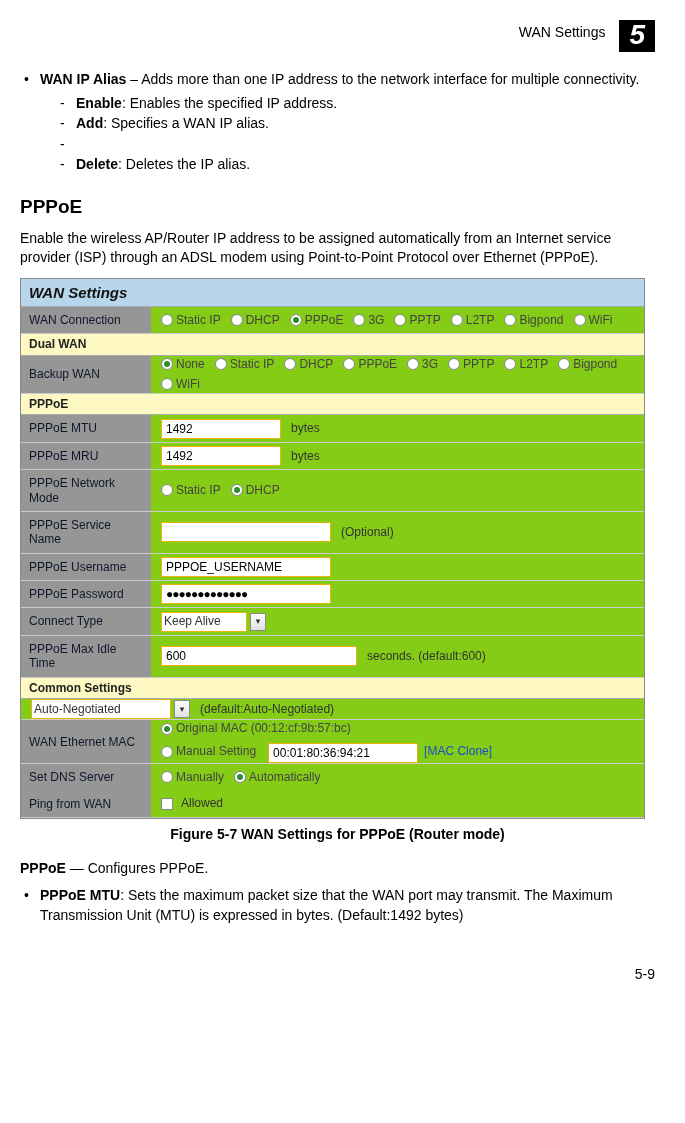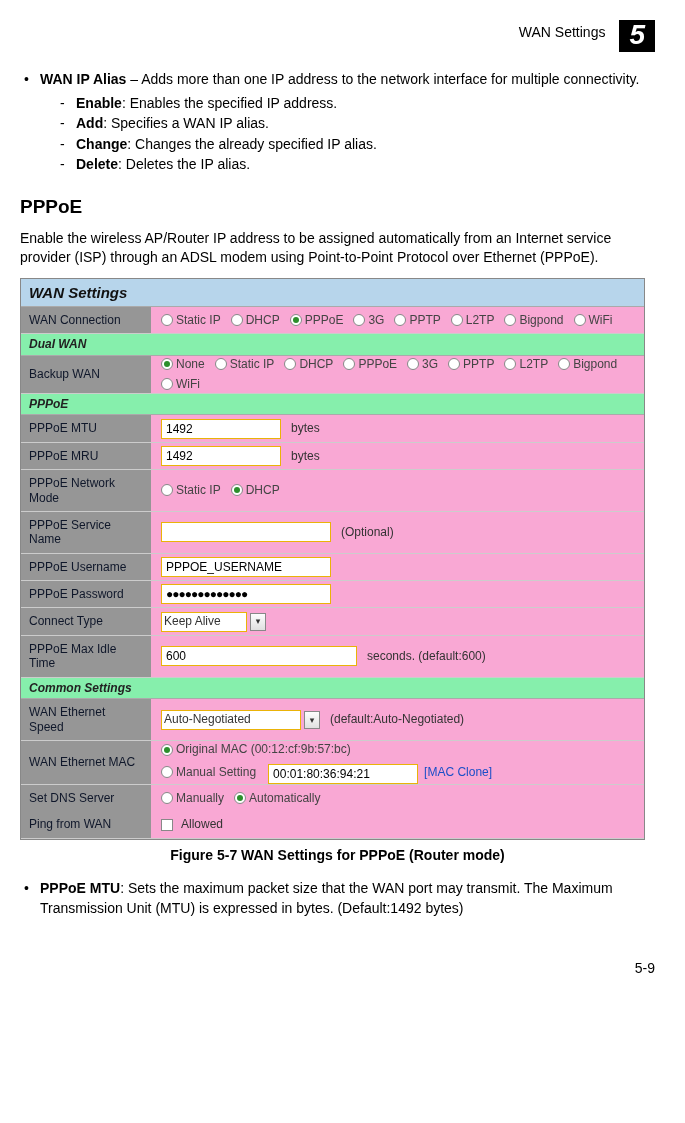--- a/index.html
+++ b/index.html
@@ -63,41 +63,40 @@
   .scr-title {
     background: #B7D5EB;
     color: #111;
     font-weight: bold;
     font-style: italic;
     font-size: 15px;
     padding: 3px 8px;
     border-bottom: 1px solid #aaa;
   }
   .scr-section {
-    background: #86efac;
+    background: #fef9c3;
     color: #222;
     font-weight: bold;
-    font-style: italic;
     padding: 2px 8px;
     border-bottom: 1px solid #aaa;
   }
   .scr-row { display: flex; border-bottom: 1px solid #ccc; }
   .scr-label {
     width: 130px;
     background: #969696;
     color: #0f172a;
     padding: 6px 8px;
     flex-shrink: 0;
     display: flex;
     align-items: center;
     line-height: 1.2;
   }
   .scr-val {
     flex: 1;
-    background: #f9a8d4;
+    background: #84cc16;
     padding: 0 10px;
     display: flex;
     align-items: center;
     flex-wrap: wrap;
     gap: 3px 4px;
   }
   .radio {
     display: inline-flex;
     align-items: center;
     margin-right: 6px;
@@ -165,21 +164,20 @@
             <div class="sub-item">
                 <div class="sub-marker">-</div>
                 <div><span class="b">Enable</span><span>: Enables the specified IP address.</span></div>
               </div>
             <div class="sub-item">
                 <div class="sub-marker">-</div>
                 <div><span class="b">Add</span><span>: Specifies a WAN IP alias.</span></div>
               </div>
             <div class="sub-item">
                 <div class="sub-marker">-</div>
-                <div><span class="b">Change</span><span>: Changes the already specified IP alias.</span></div>
               </div>
             <div class="sub-item">
                 <div class="sub-marker">-</div>
                 <div><span class="b">Delete</span><span>: Deletes the IP alias.</span></div>
               </div>
           </div>
         </div>
       </div>
     </div>
 
@@ -330,21 +328,20 @@
         <div class="scr-label">PPPoE Max Idle Time</div>
         <div class="scr-val">
             <input class="txt-input" style="width: 196px;" value="600">
             <span class="suffix">seconds. (default:600)</span>
           </div>
       </div>
 
       <div class="scr-section">Common Settings</div>
 
       <div class="scr-row">
-        <div class="scr-label">WAN Ethernet Speed</div>
         <div class="scr-val">
           <span class="sel-input" style="width:140px">Auto-Negotiated</span>
             <span class="sel-arrow">▾</span>
           <span class="suffix">(default:Auto-Negotiated)</span>
         </div>
       </div>
       <div class="scr-row">
         <div class="scr-label">WAN Ethernet MAC</div>
         <div class="scr-val" style="flex-direction:column;align-items:flex-start;gap:6px">
           <span class="radio">
@@ -378,20 +375,23 @@
         <div class="scr-label">Ping from WAN</div>
         <div class="scr-val">
             <span class="checkbox-box"></span>
             <span>Allowed</span>
           </div>
       </div>
     </div>
 
     <div class="figure-caption">Figure 5-7  WAN Settings for PPPoE (Router mode)</div>
 
+    <div>
+      <span class="b">PPPoE</span><span> — Configures PPPoE.</span>
+    </div>
     <div class="bullet-list">
       <div class="bullet-item">
         <div class="bullet-marker">•</div>
         <div><span class="b">PPPoE MTU</span><span>: Sets the maximum packet size that the WAN port may transmit. The Maximum Transmission Unit (MTU) is expressed in bytes. (Default:1492 bytes)</span></div>
       </div>
     </div>
 
     <div class="page-num">5-9</div>
   </div>
 </div>

